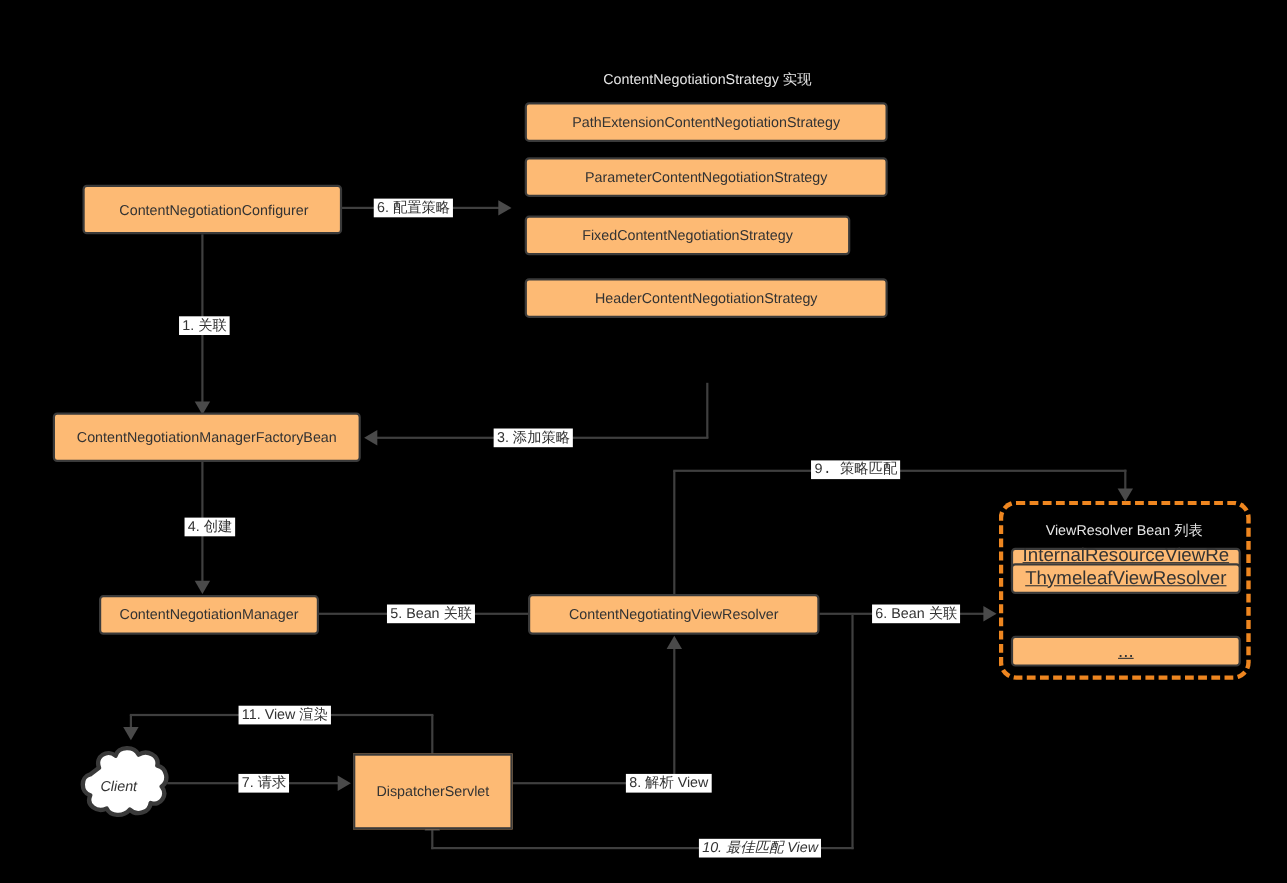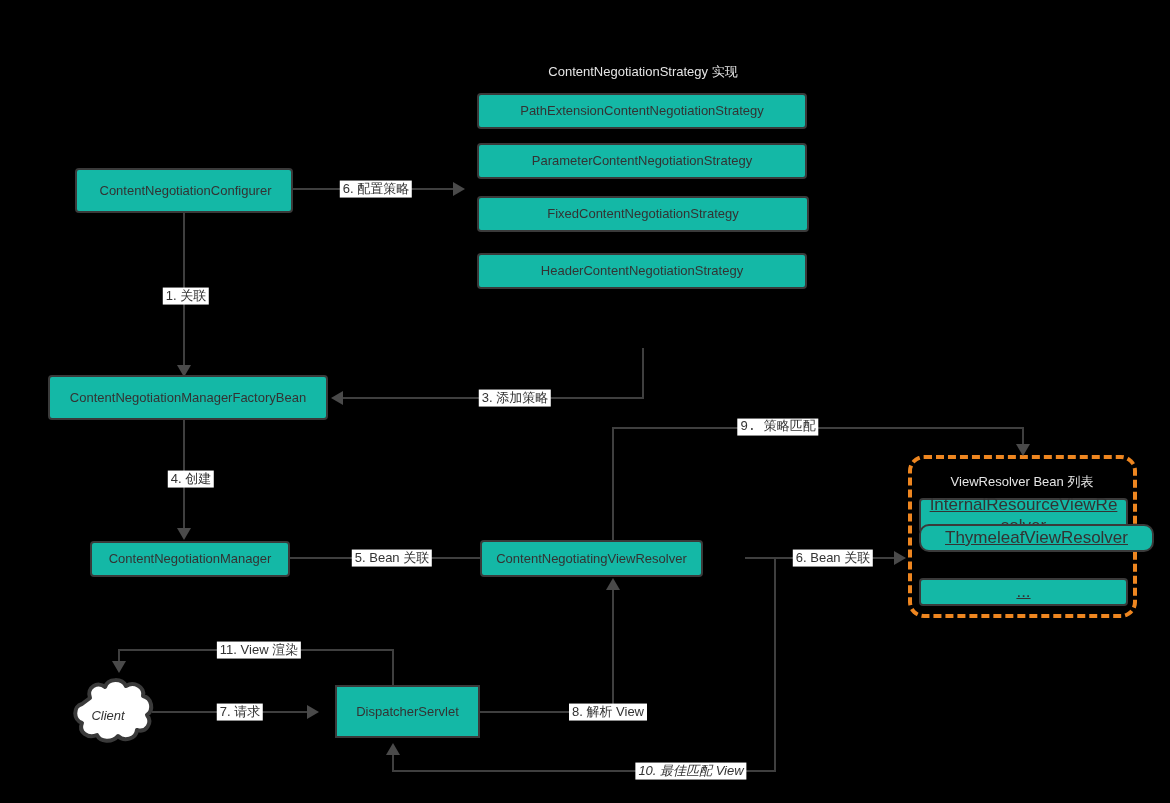--- a/index.html
+++ b/index.html
@@ -1,18 +1,18 @@
 <!DOCTYPE html>
 <html><head>
 <meta charset="utf-8">
 <style>
   html,body{margin:0;padding:0;background:#000;}
   #stage{position:relative;width:1170px;height:803px;background:#000;overflow:hidden;
          font-family:"Liberation Sans","DejaVu Sans",sans-serif;}
-  .node{position:absolute;background:#14b8a6;border:2px solid #3a3a3a;border-radius:4px;
+  .node{position:absolute;background:#fdba74;border:2px solid #3a3a3a;border-radius:4px;
         color:#333;font-size:13px;line-height:1.2;display:flex;align-items:center;justify-content:center;
         text-align:center;word-break:break-all;box-sizing:border-box;z-index:3;padding:2px 10px;}
   .node.sharp{border-radius:0;}
   .group-title{position:absolute;color:#e5e5e5;font-size:13px;white-space:nowrap;
         transform:translate(-50%,-50%);z-index:2;}
   .line{position:absolute;background:#3f3f3f;z-index:1;}
   .hline{height:2px;}
   .vline{width:2px;}
   .arr{position:absolute;width:0;height:0;z-index:2;}
   .arr-r{border-top:7px solid transparent;border-bottom:7px solid transparent;border-left:12px solid #4a4a4a;}
@@ -30,33 +30,33 @@
 </style>
 </head>
 <body>
 
 <div id="stage">
 
   <div class="group-title" style="left:643px;top:72px;">ContentNegotiationStrategy 实现</div>
 
   <div class="node" style="left:477px;top:93px;width:330px;height:36px;">PathExtensionContentNegotiationStrategy</div>
   <div class="node" style="left:477px;top:143px;width:330px;height:36px;">ParameterContentNegotiationStrategy</div>
-  <div class="node" style="left:477px;top:196px;width:332px;height:36px;text-align:center;">FixedContentNegotiationStrategy</div>
+  <div class="node" style="left:477px;top:196px;width:296px;height:36px;text-align:center;">FixedContentNegotiationStrategy</div>
   <div class="node" style="left:477px;top:253px;width:330px;height:36px;">HeaderContentNegotiationStrategy</div>
 
-  <div class="node" style="left:75px;top:168px;width:218px;height:45px;padding-left:13px;">ContentNegotiationConfigurer</div>
+  <div class="node" style="left:75px;top:168px;width:236px;height:45px;padding-left:13px;">ContentNegotiationConfigurer</div>
   <div class="node" style="left:48px;top:375px;width:280px;height:45px;">ContentNegotiationManagerFactoryBean</div>
   <div class="node" style="left:90px;top:541px;width:200px;height:36px;">ContentNegotiationManager</div>
-  <div class="node" style="left:480px;top:540px;width:223px;height:37px;">ContentNegotiatingViewResolver</div>
-  <div class="node sharp" style="left:335px;top:685px;width:145px;height:53px;">DispatcherServlet</div>
+  <div class="node" style="left:480px;top:540px;width:265px;height:37px;">ContentNegotiatingViewResolver</div>
+  <div class="node sharp" style="left:321px;top:685px;width:145px;height:69px;">DispatcherServlet</div>
 
   <div class="orange-group"></div>
   <div class="group-title" style="left:1022px;top:482px;">ViewResolver Bean 列表</div>
   <div class="node vr-item" style="left:919px;top:498px;width:209px;height:35px;">InternalResourceViewResolver</div>
-  <div class="node vr-item" style="left:919px;top:524px;width:235px;height:28px;border-radius:10px;">ThymeleafViewResolver</div>
+  <div class="node vr-item" style="left:919px;top:512px;width:209px;height:28px;">ThymeleafViewResolver</div>
   <div class="node vr-item" style="left:919px;top:578px;width:209px;height:28px;">...</div>
 
   <div class="cloud-wrap">
     <svg width="100" height="82" viewBox="0 0 100 80">
       <path d="M 30 25 C 26 14, 38 8, 45 14 C 48 5, 62 5, 66 13 C 74 8, 85 14, 83 23
                C 92 25, 94 37, 87 42 C 93 50, 86 60, 77 57 C 76 66, 64 69, 58 63
                C 52 70, 40 69, 37 62 C 28 66, 18 59, 22 50 C 13 47, 13 33, 22 31 Z" fill="#ffffff" stroke="#3a3a3a" stroke-width="4" stroke-linejoin="round"></path>
     </svg>
   </div>
   <div class="cloud-label">Client</div>
@@ -65,21 +65,21 @@
   <div class="arr arr-d" style="left:177px;top:365px;"></div>
   <div class="elabel" style="left:186px;top:296px;">1. 关联</div>
 
   <div class="line hline" style="left:293px;top:188px;width:162px;"></div>
   <div class="arr arr-r" style="left:453px;top:182px;"></div>
   <div class="elabel" style="left:376px;top:189px;">6. 配置策略</div>
 
   <div class="line vline" style="left:642px;top:348px;height:50px;"></div>
   <div class="line hline" style="left:341px;top:397px;width:303px;"></div>
   <div class="arr arr-l" style="left:331px;top:391px;"></div>
-  <div class="elabel" style="left:515px;top:398px;text-align:center;">3. 添加策略</div>
+  <div class="elabel" style="left:485px;top:398px;text-align:center;">3. 添加策略</div>
 
   <div class="line vline" style="left:183px;top:420px;height:110px;"></div>
   <div class="arr arr-d" style="left:177px;top:528px;"></div>
   <div class="elabel" style="left:191px;top:479px;">4. 创建</div>
 
   <div class="line hline" style="left:248px;top:557px;width:232px;"></div>
   <div class="arr arr-l" style="left:237px;top:551px;"></div>
   <div class="elabel" style="left:392px;top:558px;">5. Bean 关联</div>
 
   <div class="line hline" style="left:745px;top:557px;width:151px;"></div>

